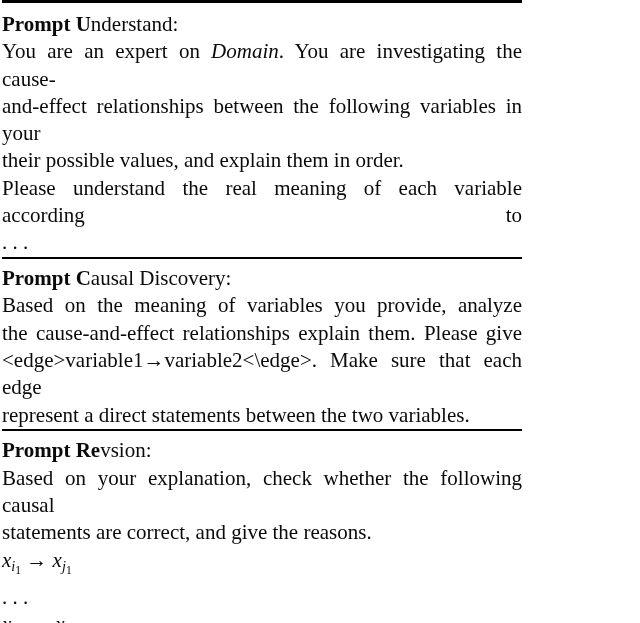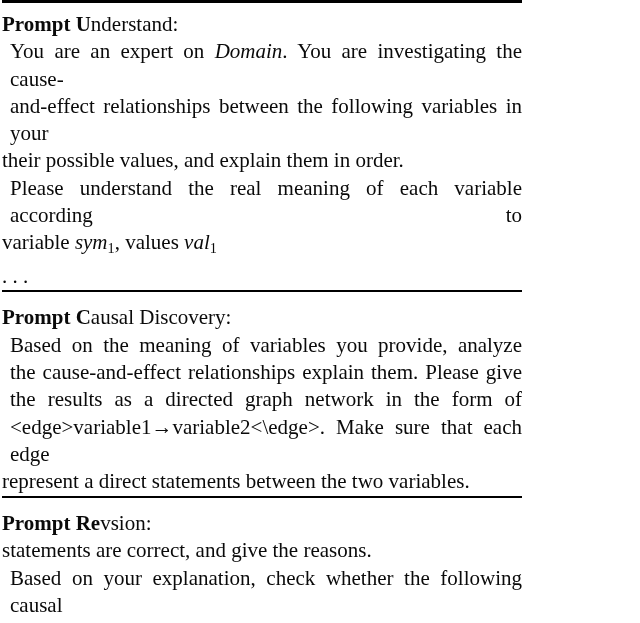--- a/index.html
+++ b/index.html
@@ -36,30 +36,29 @@
   .rule {
     background: #000000;
     border: 0;
     width: 100%;
     flex: 0 0 auto;
   }
   .rule.thick-top { height: 3px; }
   .rule.mid       { height: 2.5px; }
   .section { flex: 0 0 auto; }
   .section.pad-lg { padding-top: 8px; }
-  .section.pad-sm { padding-top: 12px; }
+  .section.pad-sm { padding-top: 6px; }
   .line {
     text-align: left;
     white-space: normal;
   }
   .line.j {
     text-align: justify;
     text-align-last: justify;
     text-justify: inter-word;
-    margin-left: 8px;
   }
   .b { font-weight: bold; }
   .i { font-style: italic; }
   .sub    { font-size: 0.68em; vertical-align: -0.28em; }
   .isub   { font-size: 0.68em; vertical-align: -0.28em; font-style: italic; }
   .subsub  { font-size: 0.55em; vertical-align: -0.62em; }
   .isubsub { font-size: 0.55em; vertical-align: -0.62em; font-style: italic; }
 </style>
 </head>
 <body>
@@ -71,39 +70,37 @@
   </div>
 
   <div class="rule thick-top"></div>
 
   <div class="section pad-lg">
       <div class="line"><span class="b">Prompt U</span><span>nderstand:</span></div>
       <div class="line j"><span>You are an expert on </span><span class="i">Domain</span><span>. You are investigating the cause-</span></div>
       <div class="line j"><span>and-effect relationships between the following variables in your</span></div>
       <div class="line"><span>their possible values, and explain them in order.</span></div>
       <div class="line j"><span>Please understand the real meaning of each variable according to</span></div>
-      <div class="line"><span>variable </span><span class="i">sym</span><span class="sub">1</span><span>, values </span><span class="i">val</span><span class="sub">1</span></div>
       <div class="line"><span>. . .</span></div>
     </div>
 
   <div class="rule mid"></div>
 
   <div class="section pad-sm">
       <div class="line"><span class="b">Prompt C</span><span>ausal Discovery:</span></div>
       <div class="line j"><span>Based on the meaning of variables you provide, analyze</span></div>
       <div class="line j"><span>the cause-and-effect relationships explain them. Please give</span></div>
-      <div class="line j"><span>the results as a directed graph network in the form of</span></div>
       <div class="line j"><span>&lt;edge&gt;variable1→variable2&lt;\edge&gt;. Make sure that each edge</span></div>
       <div class="line"><span>represent a direct statements between the two variables.</span></div>
     </div>
 
   <div class="rule mid"></div>
 
   <div class="section pad-sm">
       <div class="line"><span class="b">Prompt Re</span><span>vsion:</span></div>
+      <div class="line j"><span>Based on your explanation, check whether the following causal</span></div>
       <div class="line"><span>statements are correct, and give the reasons.</span></div>
-      <div class="line j"><span>Based on your explanation, check whether the following causal</span></div>
       <div class="line"><span class="i">x</span><span class="isub">i</span><span class="subsub">1</span><span> → </span><span class="i">x</span><span class="isub">j</span><span class="subsub">1</span></div>
       <div class="line"><span>. . .</span></div>
       <div class="line"><span class="i">x</span><span class="isub">i</span><span class="isubsub">m</span><span> → </span><span class="i">x</span><span class="isub">j</span><span class="isubsub">m</span></div>
     </div>
 
 </div>
 
 </body></html>

